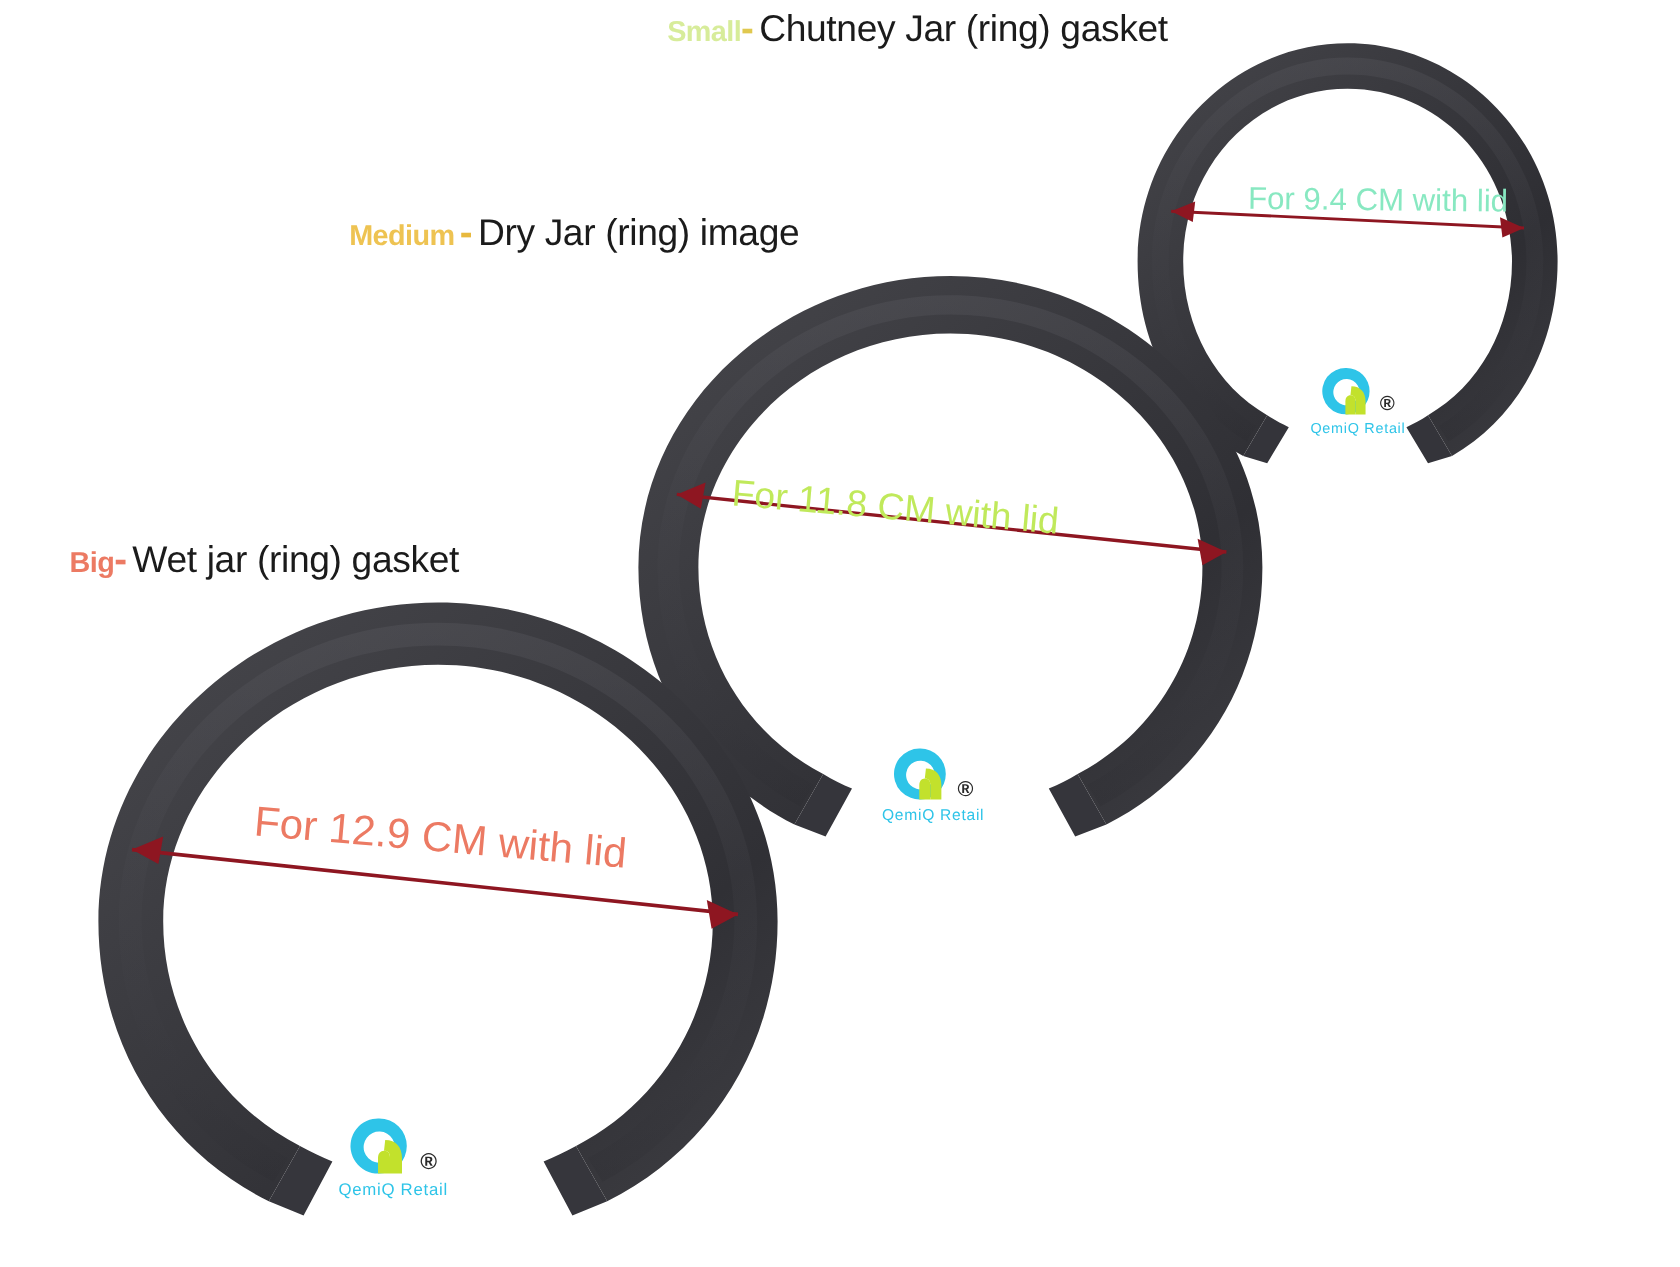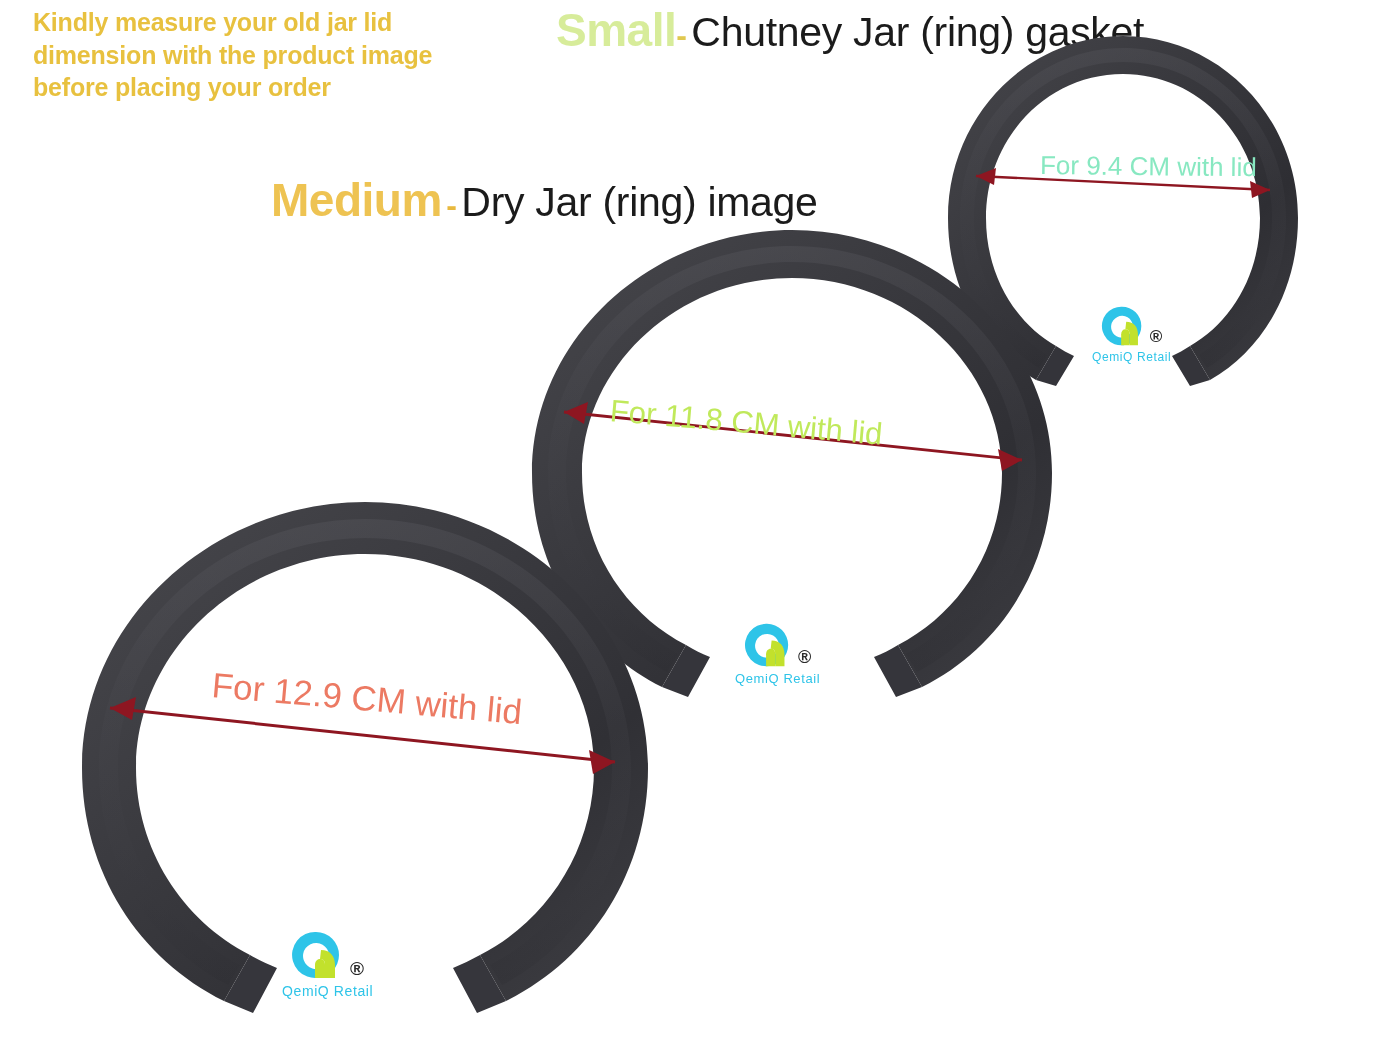--- a/index.html
+++ b/index.html
@@ -36,41 +36,41 @@
     color: #e8c13f;
     letter-spacing: -0.2px;
   }
 
   .heading {
     position: absolute;
     white-space: nowrap;
     line-height: 1;
   }
   .heading .size {
-    font-size: 46px;
+    font-size: 24px;
     font-weight: bold;
     letter-spacing: -0.5px;
   }
   .heading .dash {
     font-size: 32px;
     font-weight: bold;
   }
   .heading .desc {
-    font-size: 41px;
+    font-size: 31px;
     font-weight: normal;
     color: #1b1b1b;
     letter-spacing: -0.3px;
   }
 
   #heading-small { left: 556px; top: 7px; }
   #heading-small .size { color: #d7ec9a; }
   #heading-small .dash { color: #e0c84f; }
 
   #heading-medium { left: 271px; top: 177px; }
-  #heading-medium .size { color: #eec352; }
+  #heading-medium .size { color: #eec352; margin-left: 20px; }
   #heading-medium .dash { color: #e8b93e; }
 
   #heading-big { left: 58px; top: 450px; }
   #heading-big .size { color: #ec7a63; }
   #heading-big .dash { color: #ec7a63; }
 
   
   .ring-group {
     position: absolute;
   }
@@ -150,30 +150,32 @@
   #wm-big    { left: 282px; top: 930px; }
   #wm-big .wm-mark   { width: 50px; height: 50px; }
   #wm-big .wm-reg    { font-size: 19px; margin-left: 9px; margin-bottom: 2px; }
   #wm-big .wm-text   { font-size: 14px; margin-top: 4px; }
 </style>
 </head>
 <body>
 
 <div class="canvas">
 
-  <div class="note">Kindly measure your old jar lid dimension with the product image before placing your order</div>
 
   <div class="heading" id="heading-small">
     <span class="size">Small</span><span class="dash">-</span> <span class="desc">Chutney Jar (ring) gasket</span>
   </div>
 
   <div class="heading" id="heading-medium">
     <span class="size">Medium</span> <span class="dash">-</span> <span class="desc">Dry Jar (ring) image</span>
   </div>
 
+  <div class="heading" id="heading-big">
+    <span class="size">Big</span><span class="dash">-</span> <span class="desc">Wet jar (ring) gasket</span>
+  </div>
 
   <div class="ring-group" id="group-small">
     <svg class="ring-svg" width="370" height="375" viewBox="0 0 370 375">
       <defs>
         <linearGradient id="rubGradS" x1="0%" y1="0%" x2="100%" y2="100%">
           <stop offset="0%" stop-color="#46464b"></stop>
           <stop offset="35%" stop-color="#3a3a3f"></stop>
           <stop offset="70%" stop-color="#2e2e33"></stop>
           <stop offset="100%" stop-color="#3d3d42"></stop>
         </linearGradient>

